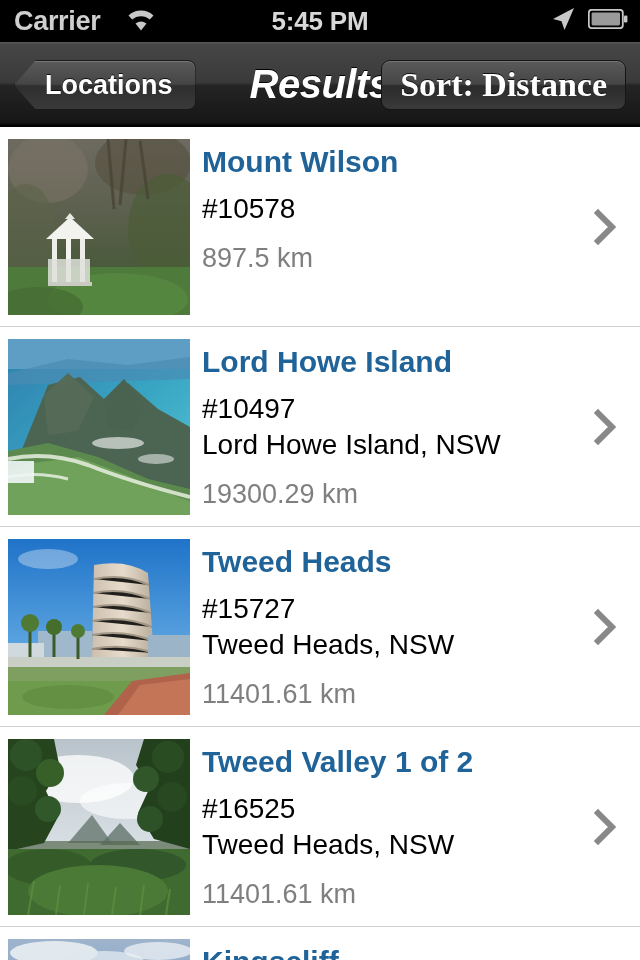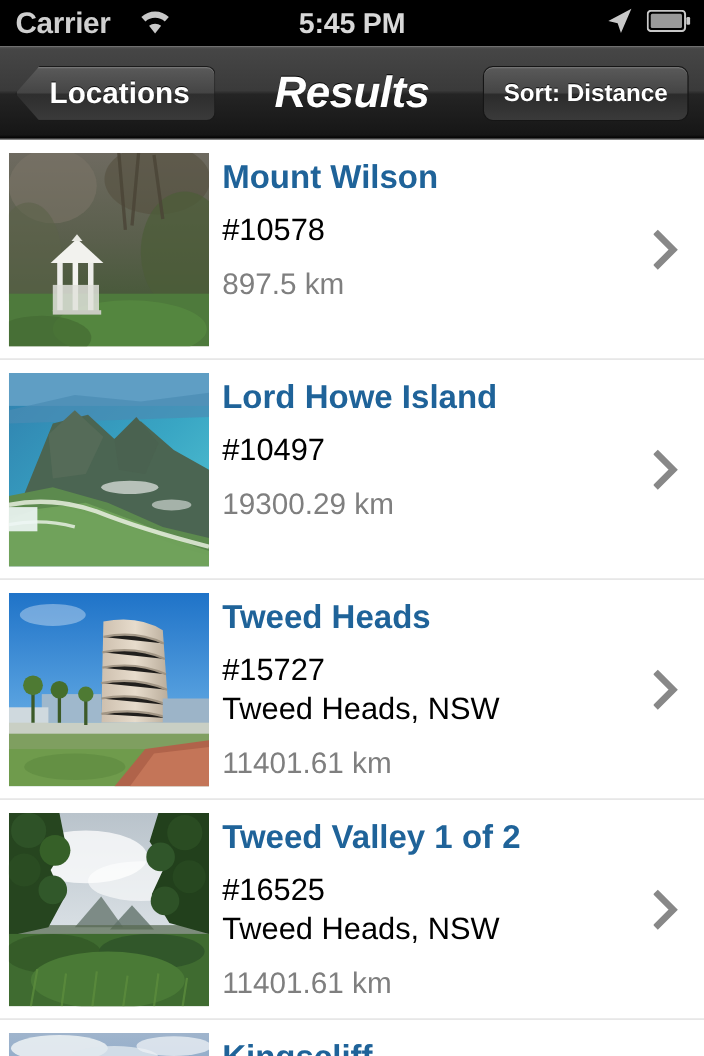--- a/index.html
+++ b/index.html
@@ -71,24 +71,25 @@
     justify-content:center;
   }
   .sort-btn {
     position:absolute; right:14px; top:18px;
     height:50px;
     display:flex; align-items:center;
     padding:0 18px;
     background:linear-gradient(to bottom,#5a5a5a 0%,#454545 48%,#2b2b2b 52%,#3a3a3a 100%);
     border:1px solid #151515;
     border-radius:9px;
-    color:#fff; font-size:22px; font-weight:bold;
+    color:#fff; font-size:34px; font-weight:bold;
     text-shadow:0 -1px 0 rgba(0,0,0,.8);
     box-shadow:inset 0 1px 0 rgba(255,255,255,.18);
     white-space:nowrap;
+    font-family:Liberation Serif, serif;
   }
 
   
   .list { width:640px; background:#fff; }
   .row {
     position:relative;
     height:200px;
     background:#fff;
     border-bottom:1px solid #cfcfcf;
     display:flex; align-items:flex-start;
@@ -231,20 +232,21 @@
           <path d="M0 120 Q40 112 80 126 Q120 142 182 158" stroke="#f0f4e8" stroke-width="4" fill="none" opacity=".8"></path>
           <path d="M0 138 Q30 132 60 140" stroke="#ffffff" stroke-width="3" fill="none" opacity=".7"></path>
           <rect x="0" y="122" width="26" height="22" fill="#eef6f6" opacity=".9"></rect>
           <ellipse cx="110" cy="104" rx="26" ry="6" fill="#ffffff" opacity=".6"></ellipse>
           <ellipse cx="148" cy="120" rx="18" ry="5" fill="#ffffff" opacity=".5"></ellipse>
         </svg>
       </div>
       <div class="row-text">
         <div class="r-title">Lord Howe Island</div>
         <div class="r-id">#10497</div>
+        <div class="r-loc">Lord Howe Island, NSW</div>
         <div class="r-dist">19300.29 km</div>
       </div>
       <div class="chevron">
         <svg width="24" height="40" viewBox="0 0 24 40">
           <path d="M4 6 L18 20 L4 34" fill="none" stroke="#888888" stroke-width="6" stroke-linecap="square"></path>
         </svg>
       </div>
     </div>
 
     <div class="row">

